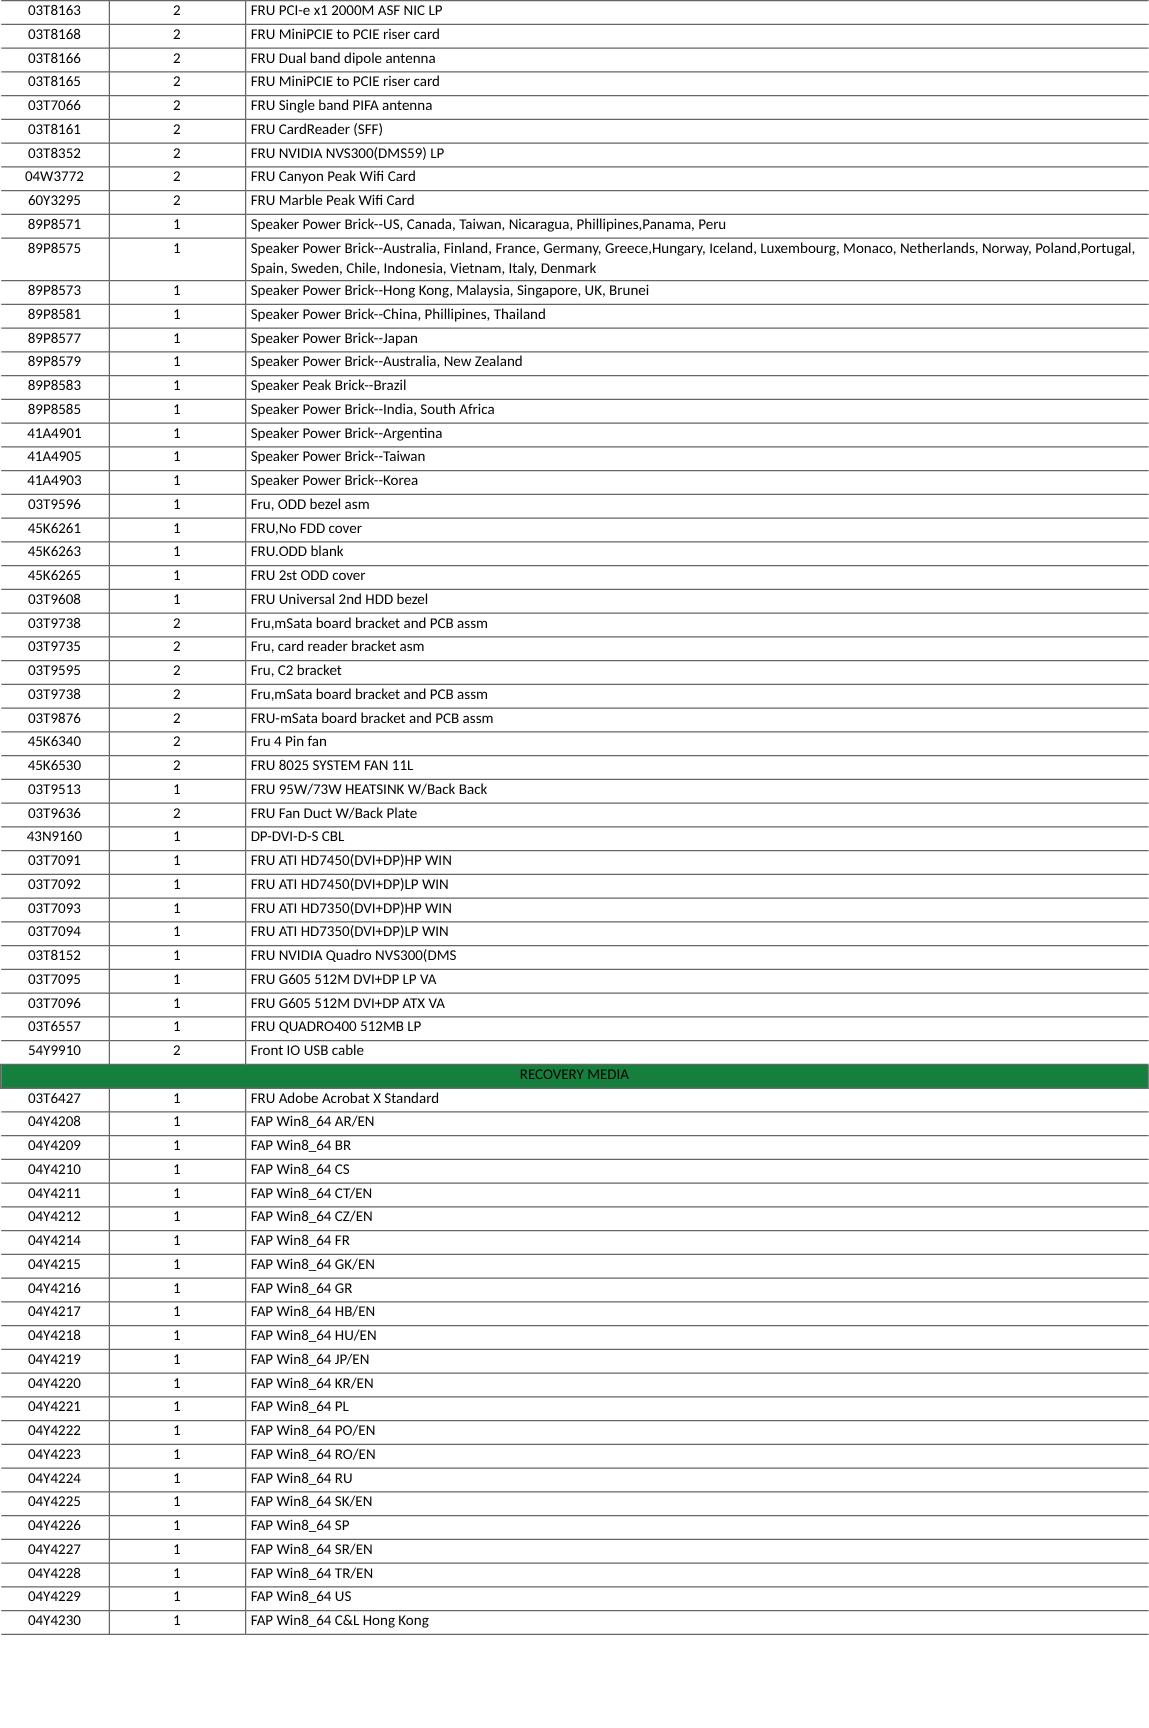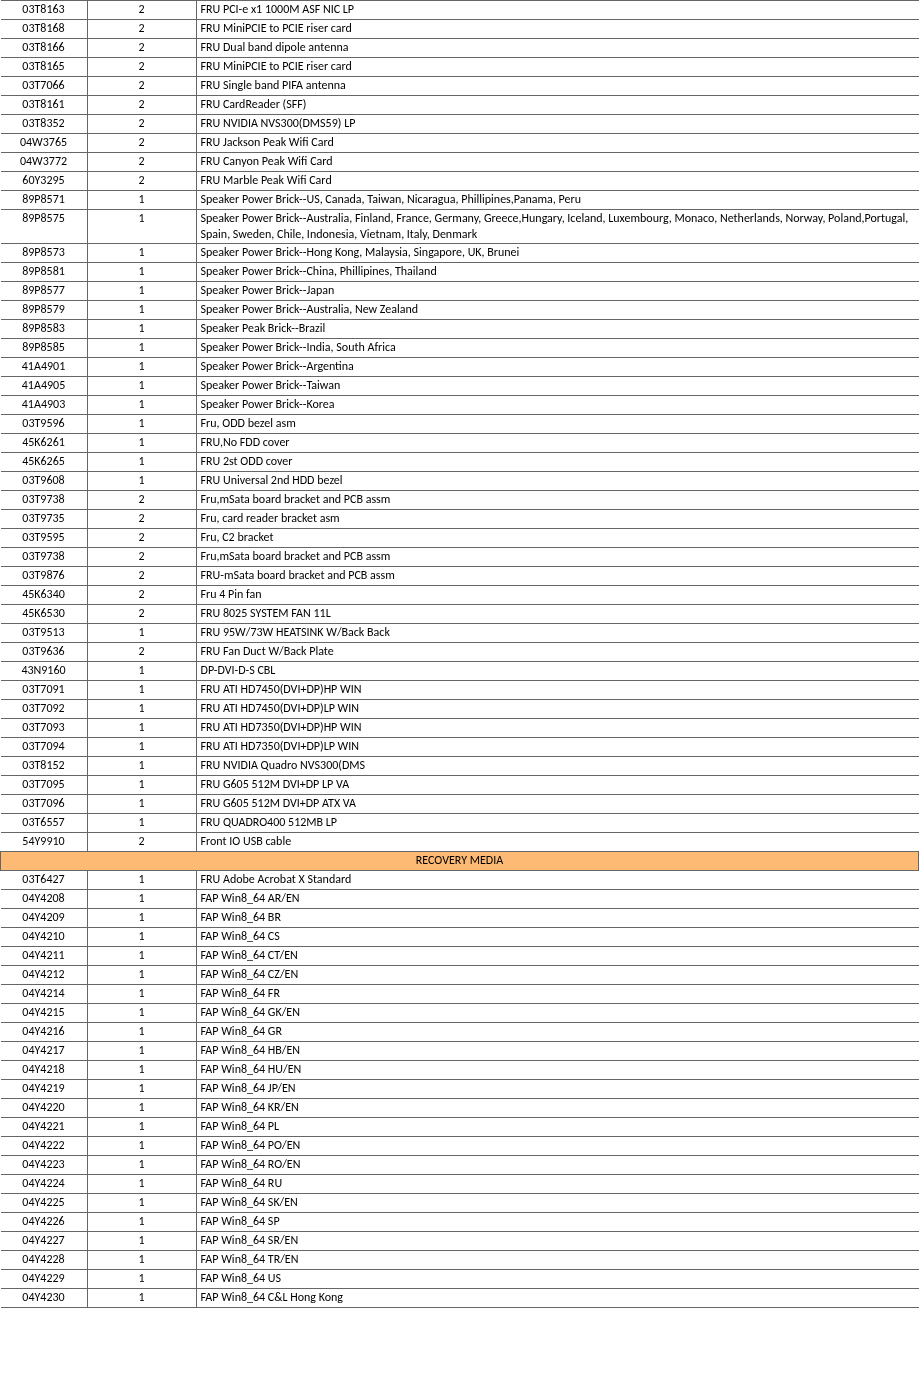--- a/index.html
+++ b/index.html
@@ -27,34 +27,34 @@
     border-left: none;
   }
   td.col-qty {
     width: 100px;
     text-align: center;
   }
   td.col-desc {
     border-right: none;
   }
   tr.section td {
-    background: #fdba74;
+    background: #15803d;
     text-align: center;
     font-weight: normal;
   }
 </style>
 </head>
 <body>
 
 <table>
   <tbody id="tbody">
       <tr>
         <td class="col-part">03T8163</td>
         <td class="col-qty">2</td>
-        <td class="col-desc">FRU PCI-e x1 1000M ASF NIC  LP</td>
+        <td class="col-desc">FRU PCI-e x1 2000M ASF NIC  LP</td>
       </tr>
       <tr>
         <td class="col-part">03T8168</td>
         <td class="col-qty">2</td>
         <td class="col-desc">FRU MiniPCIE  to PCIE riser  card</td>
       </tr>
       <tr>
         <td class="col-part">03T8166</td>
         <td class="col-qty">2</td>
         <td class="col-desc">FRU Dual band dipole  antenna</td>
@@ -73,25 +73,20 @@
         <td class="col-part">03T8161</td>
         <td class="col-qty">2</td>
         <td class="col-desc">FRU CardReader  (SFF)</td>
       </tr>
       <tr>
         <td class="col-part">03T8352</td>
         <td class="col-qty">2</td>
         <td class="col-desc">FRU NVIDIA NVS300(DMS59) LP</td>
       </tr>
       <tr>
-        <td class="col-part">04W3765</td>
-        <td class="col-qty">2</td>
-        <td class="col-desc">FRU Jackson Peak Wifi Card</td>
-      </tr>
-      <tr>
         <td class="col-part">04W3772</td>
         <td class="col-qty">2</td>
         <td class="col-desc">FRU Canyon Peak Wifi Card</td>
       </tr>
       <tr>
         <td class="col-part">60Y3295</td>
         <td class="col-qty">2</td>
         <td class="col-desc">FRU Marble Peak Wifi Card</td>
       </tr>
       <tr>
@@ -151,20 +146,25 @@
       </tr>
       <tr>
         <td class="col-part">03T9596</td>
         <td class="col-qty">1</td>
         <td class="col-desc">Fru, ODD bezel asm</td>
       </tr>
       <tr>
         <td class="col-part">45K6261</td>
         <td class="col-qty">1</td>
         <td class="col-desc">FRU,No FDD cover</td>
+      </tr>
+      <tr>
+        <td class="col-part">45K6263</td>
+        <td class="col-qty">1</td>
+        <td class="col-desc">FRU.ODD blank</td>
       </tr>
       <tr>
         <td class="col-part">45K6265</td>
         <td class="col-qty">1</td>
         <td class="col-desc">FRU 2st ODD cover</td>
       </tr>
       <tr>
         <td class="col-part">03T9608</td>
         <td class="col-qty">1</td>
         <td class="col-desc">FRU Universal  2nd HDD   bezel</td>

